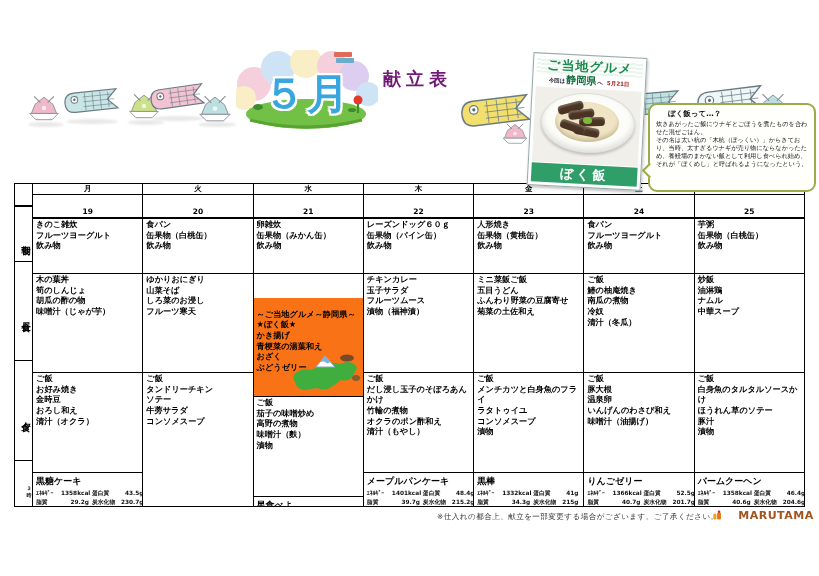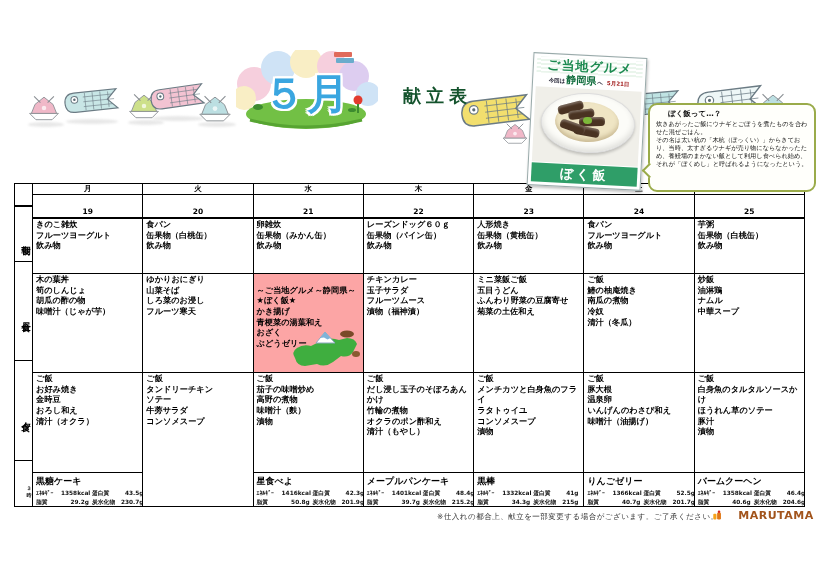--- a/index.html
+++ b/index.html
@@ -8,21 +8,21 @@
 
   
   .deco{position:absolute;z-index:1;}
   .shd{position:absolute;z-index:0;background:#e8e8e8;border-radius:50%;filter:blur(1px);}
 
   
   #title-cloud{position:absolute;left:236px;top:50px;width:142px;height:82px;z-index:2;}
   #title-cloud .month{position:absolute;left:0;right:0;top:16px;text-align:center;
     font-size:42px;font-weight:bold;color:#3aa6e0;letter-spacing:2px;
     text-shadow:-2px -2px 0 #fff,2px -2px 0 #fff,-2px 2px 0 #fff,2px 2px 0 #fff,0 -2px 0 #fff,0 2px 0 #fff,-2px 0 0 #fff,2px 0 0 #fff;}
-  #menu-title{position:absolute;left:383px;top:84px;z-index:2;font-size:18px;font-weight:bold;color:#14532d;letter-spacing:5px;margin-left:20px;}
+  #menu-title{position:absolute;left:383px;top:67px;z-index:2;font-size:18px;font-weight:bold;color:#701a75;letter-spacing:5px;}
 
   
   #gourmet-card{position:absolute;left:530px;top:55px;width:114px;height:133px;z-index:5;
     background:#fff;border:1px solid #9aa;box-shadow:1px 2px 3px rgba(0,0,0,.25);transform:rotate(3deg);
     padding:3px;box-sizing:border-box;display:flex;flex-direction:column;}
   #gourmet-card .card-head{font-size:13px;font-weight:bold;color:#1c8a50;text-align:center;letter-spacing:1px;
     background:repeating-linear-gradient(0deg,#eaf5ec 0 2px,#fff 2px 4px);line-height:16px;}
   #gourmet-card .card-sub{display:flex;justify-content:center;align-items:baseline;gap:1px;line-height:12px;}
   .sub-small{font-size:5.5px;color:#223;font-weight:bold;}
   .sub-place{font-size:10px;font-weight:bold;color:#0d6b3a;}
@@ -59,21 +59,21 @@
   .meal{padding:0 3px;font-size:8.2px;font-weight:bold;line-height:1.3;white-space:pre-line;color:#000;}
   .bf{height:55px;}
   .lu{height:99px;position:relative;}
   .di{height:100px;}
   .snack-cell{flex:1;padding:2px 3px;}
   .rl{display:flex;align-items:flex-start;justify-content:center;padding-top:6px;
       writing-mode:vertical-rl;text-orientation:upright;font-size:9.5px;font-weight:bold;}
   .rl.bf{height:55px;}.rl.lu{height:99px;}.rl.di{height:100px;}
   .rl-snack{flex:1;writing-mode:vertical-rl;text-orientation:upright;font-size:5px;font-weight:bold;
       display:flex;justify-content:center;padding-top:3px;}
-  .hl{background:#fca5a5;}
+  .hl{background:#f97316;margin-top:24px;}
   .map-svg{position:absolute;right:2px;bottom:2px;}
   .snack-name{font-size:9px;font-weight:bold;margin-bottom:3px;}
   .nutri{display:grid;grid-template-columns:25px 31px 29px auto;row-gap:3px;font-size:5.8px;line-height:1;align-items:baseline;}
   .nl{font-weight:bold;color:#111;}
   .nv{text-align:right;padding-right:3px;font-weight:bold;color:#111;}
 
   
   #footer-note{position:absolute;left:437px;top:512px;font-size:7.5px;color:#333;z-index:2;letter-spacing:.5px;}
   #logo{position:absolute;left:712px;top:507px;display:flex;align-items:center;gap:16px;z-index:2;}
   #logo .logo-text{font-size:11px;font-weight:bold;color:#a2541c;letter-spacing:.5px;}

